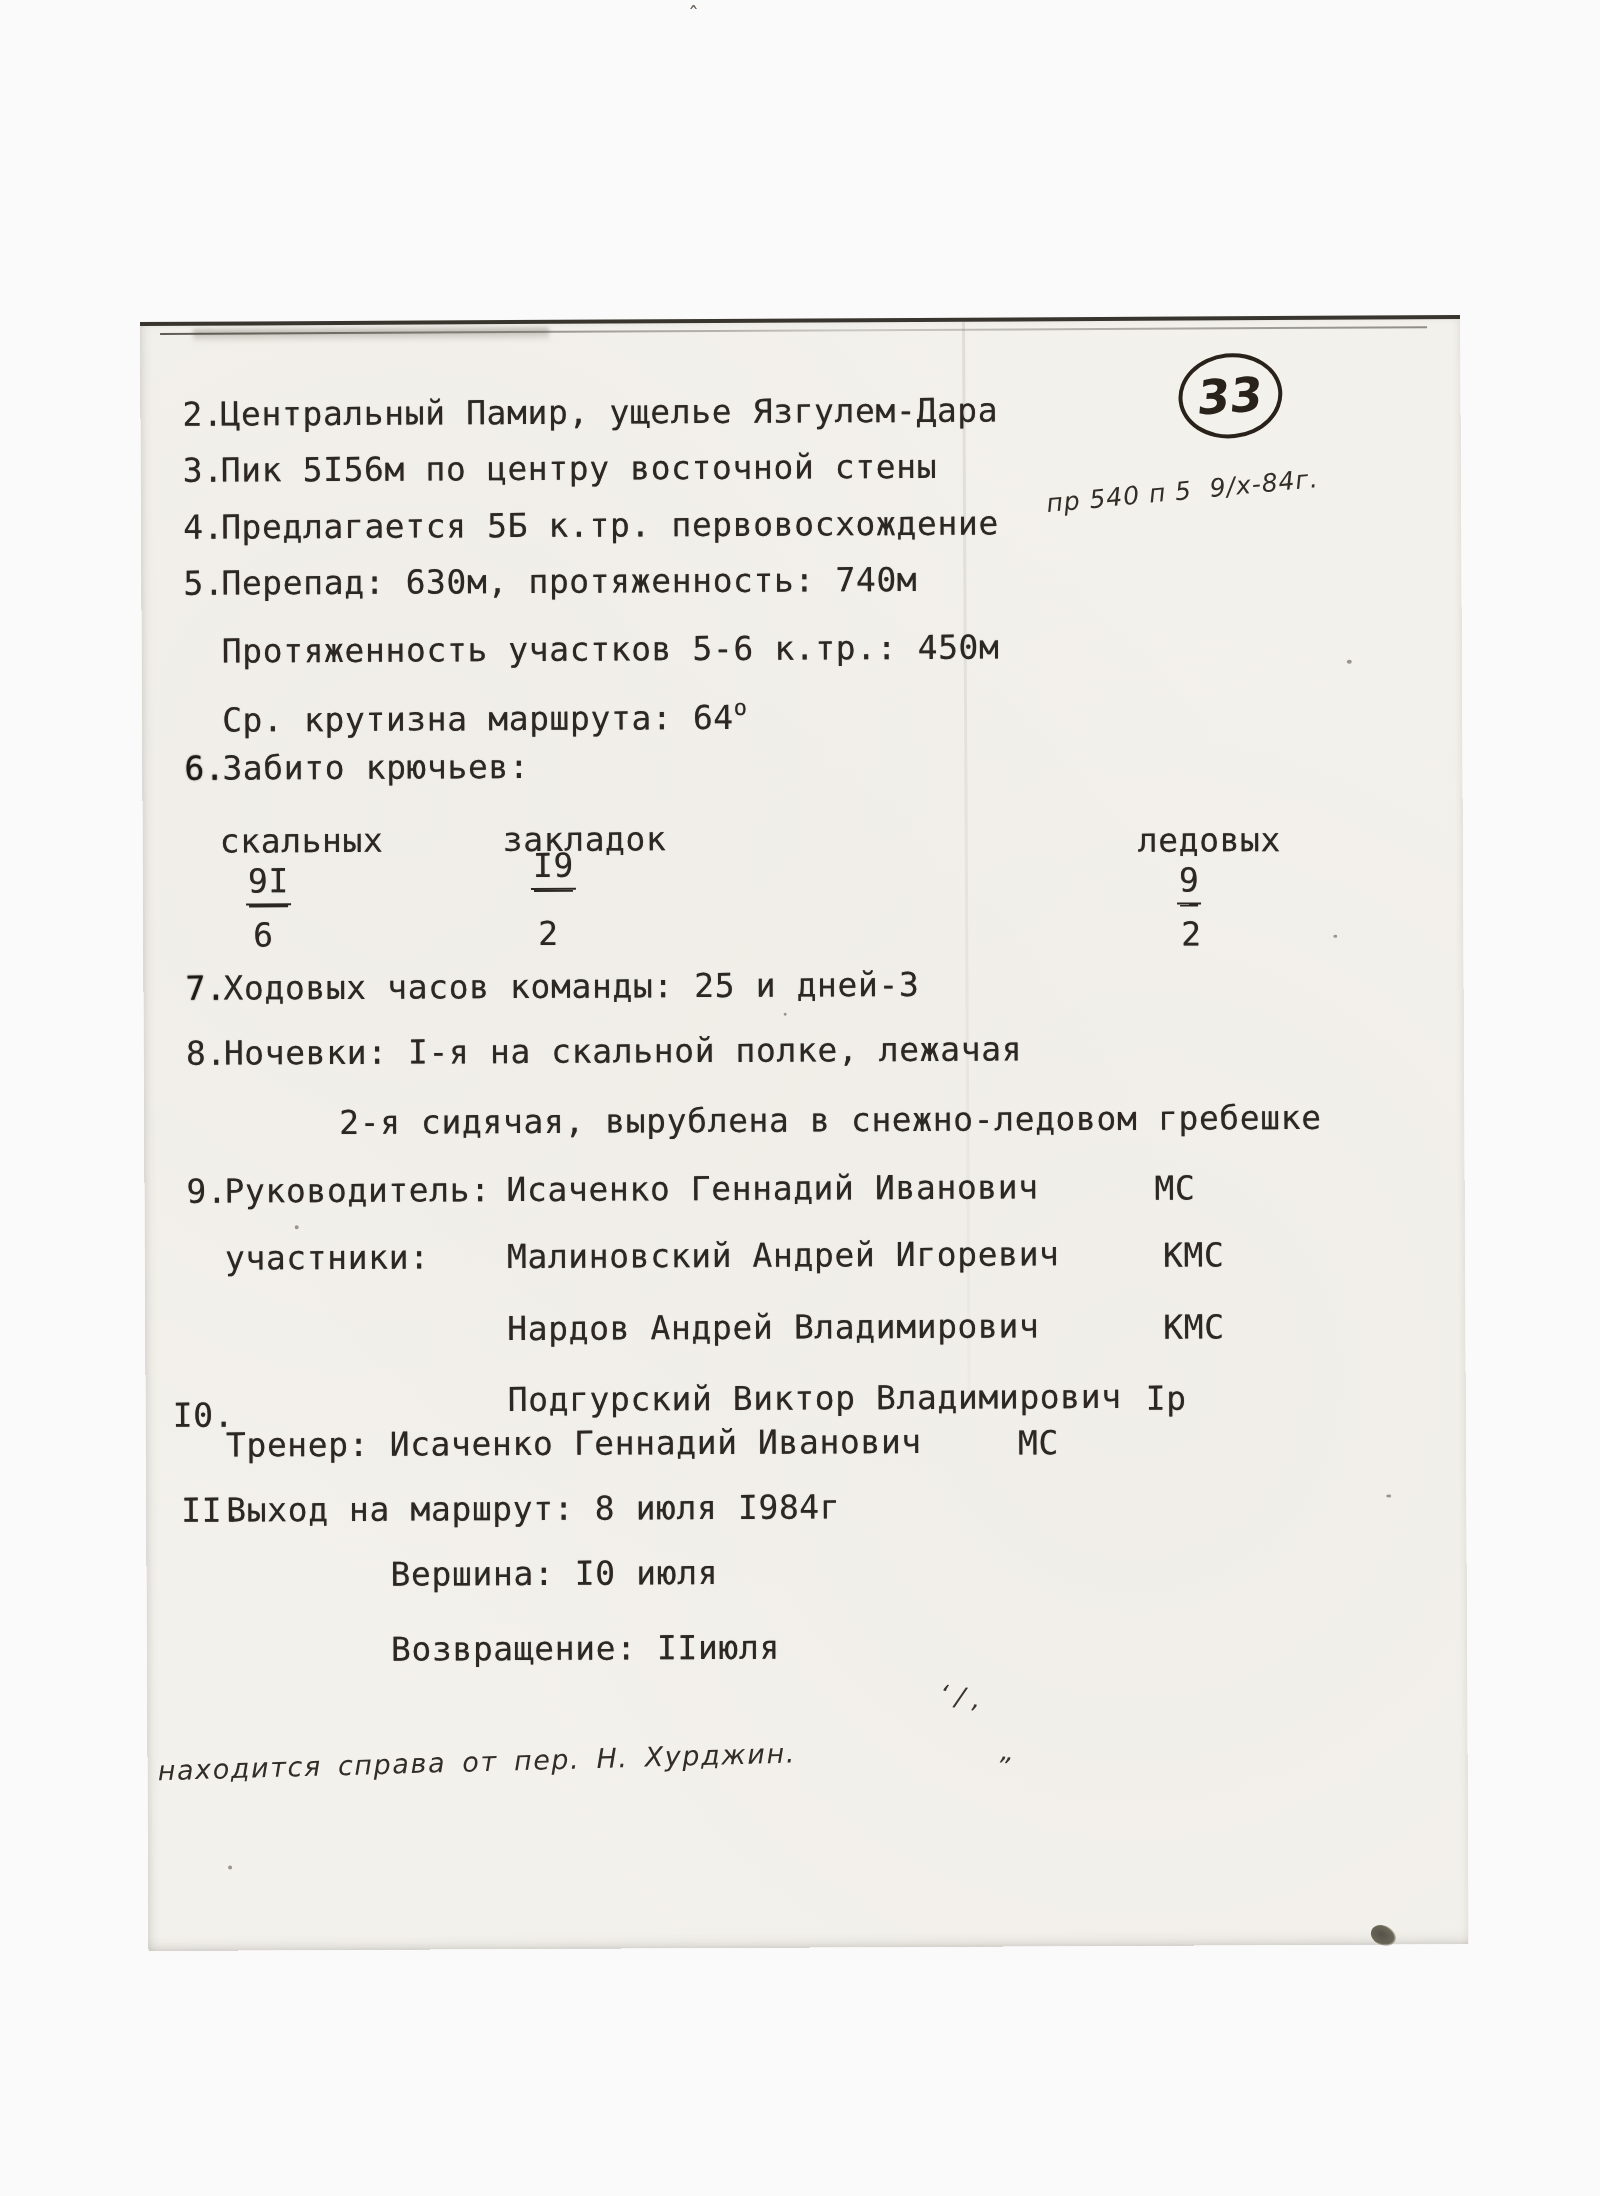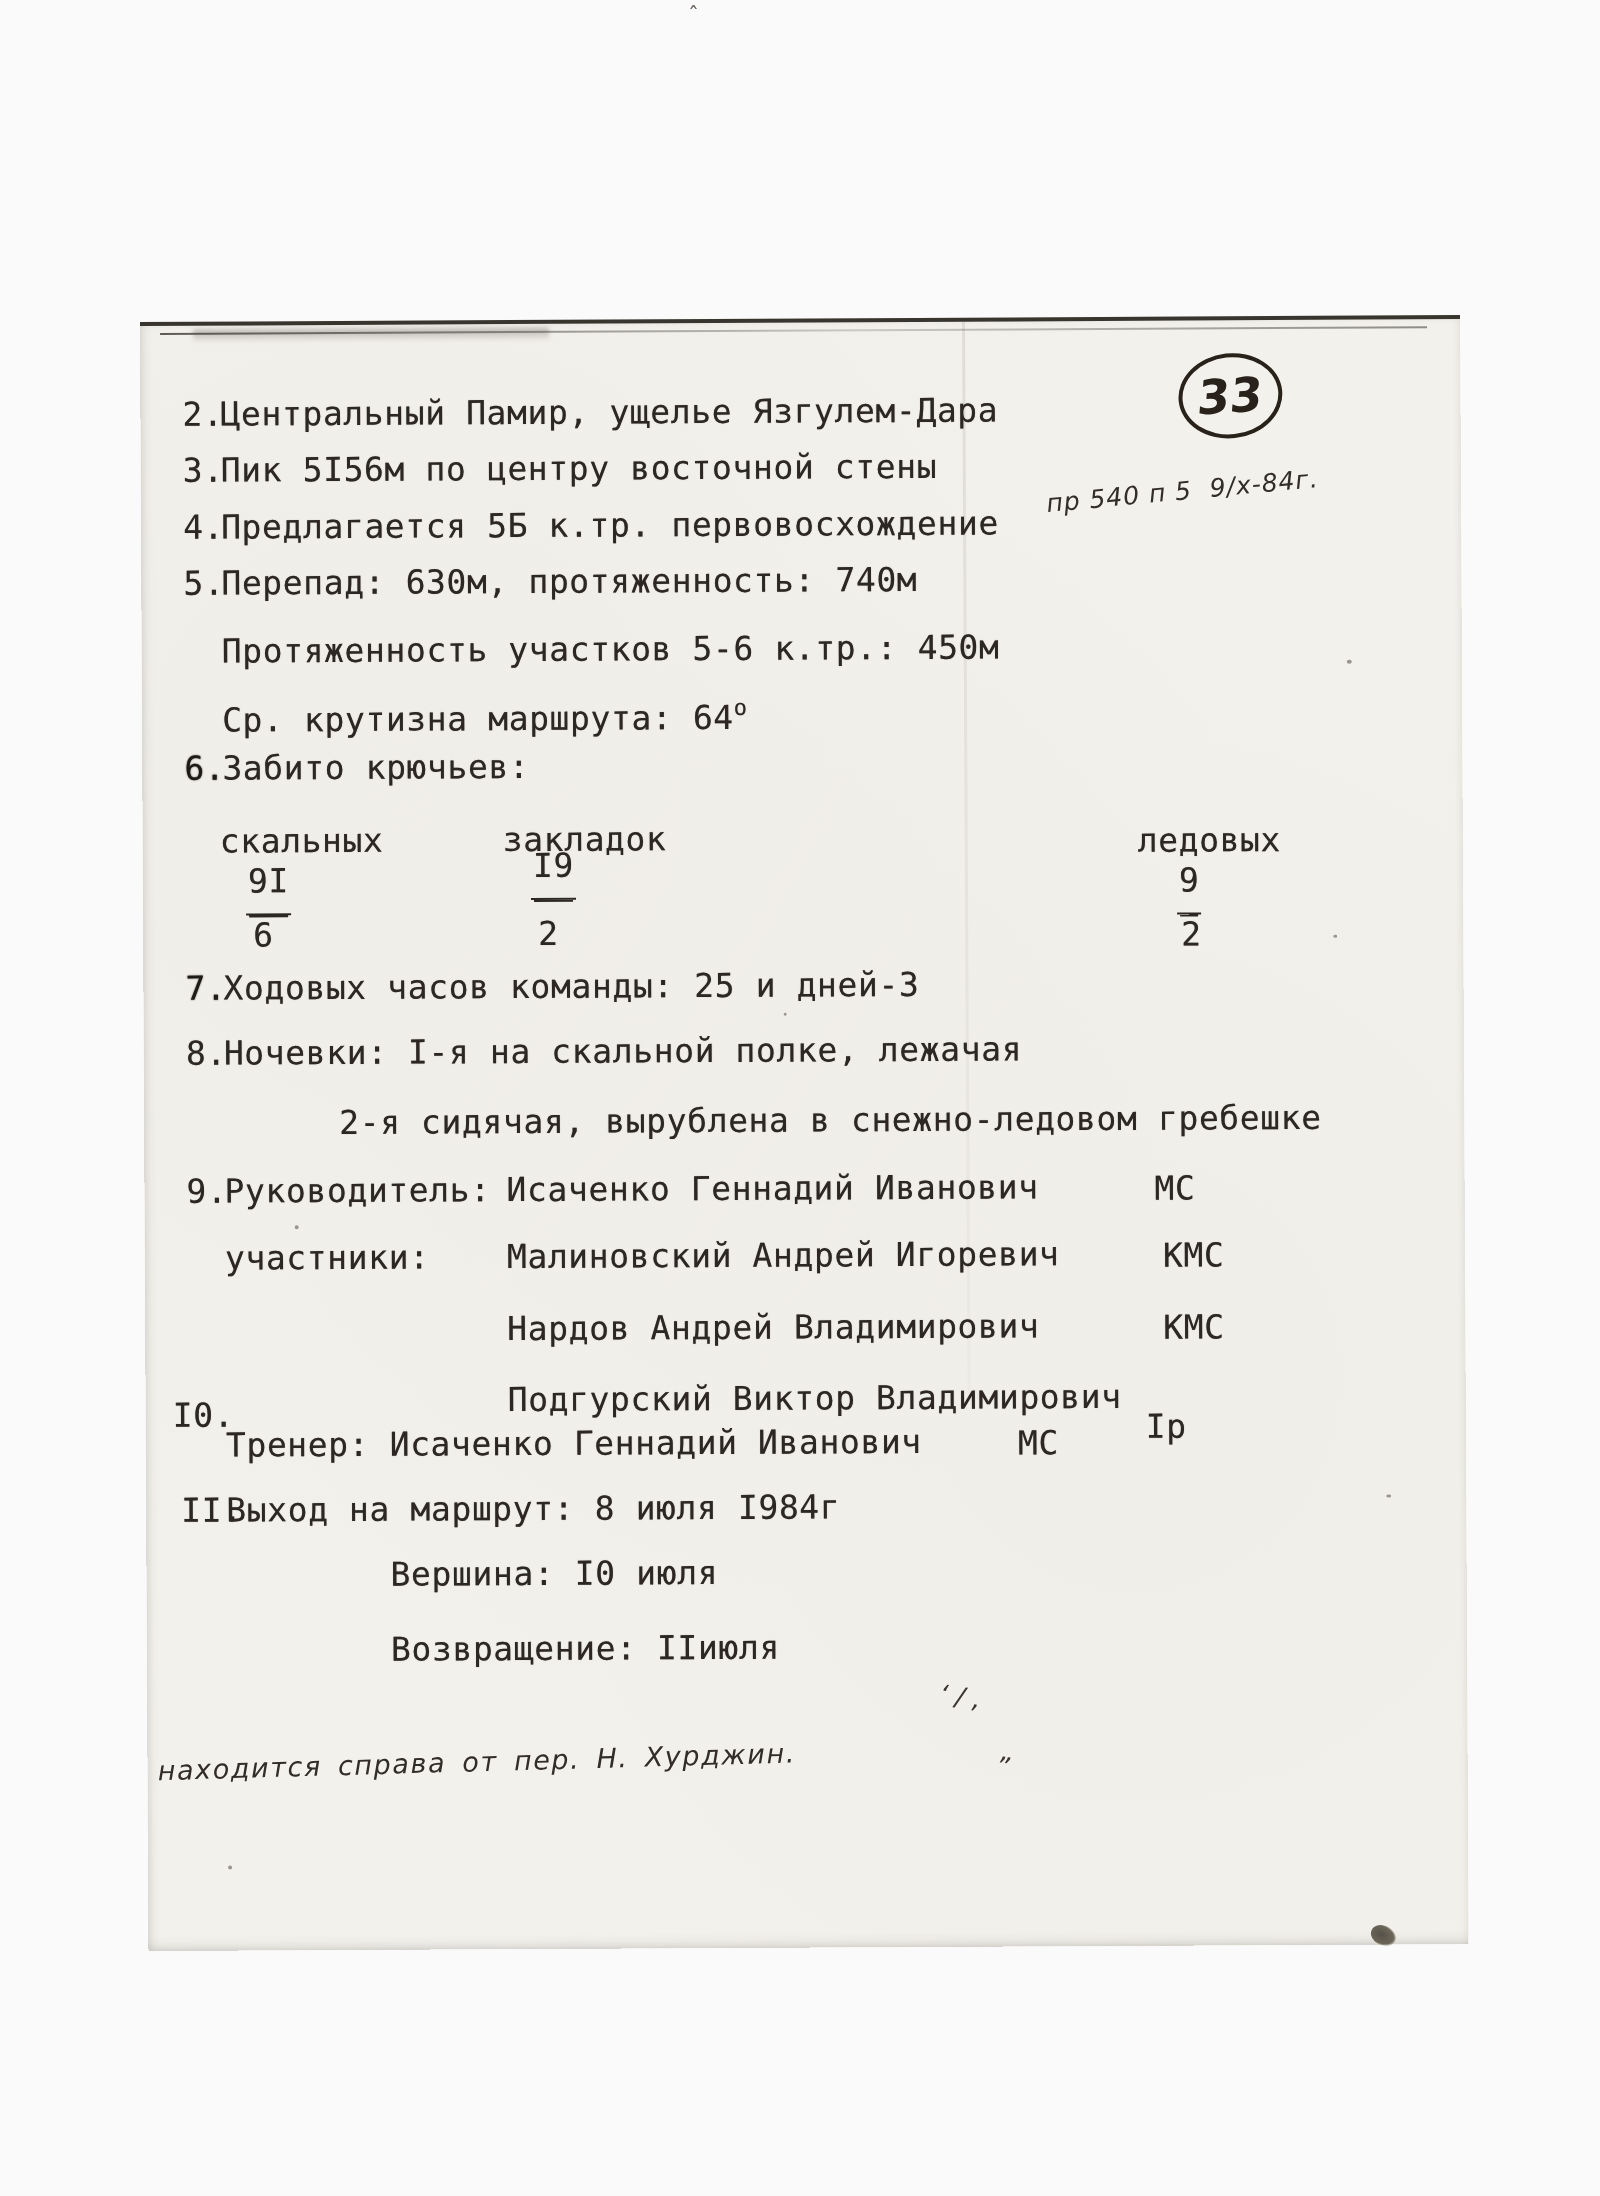--- a/index.html
+++ b/index.html
@@ -38,21 +38,21 @@
     position:absolute;
     font-family:"DejaVu Sans Mono","Liberation Mono",monospace;
     font-size:33px;line-height:1.1;color:#2c2722;
     letter-spacing:0.6px;white-space:pre;
     text-shadow:0 0 0.8px rgba(44,39,34,0.55);
   }
   .heavy{color:#1e1a16;text-shadow:0 0 1.6px rgba(30,26,22,0.9);}
   .frac-top{
     border-bottom:2px solid #2c2722;
     box-shadow:0 5px 0 -3px #2c2722;
-    padding:0 2px 13px 2px;
+    padding:0 2px 3px 2px;
   }
   sup.deg{font-size:22px;vertical-align:14px;letter-spacing:0;}
   
   .hand{
     position:absolute;
     font-family:"DejaVu Sans","Liberation Sans",sans-serif;
     font-style:italic;color:#332d27;white-space:pre;
   }
   .annot{font-size:25px;letter-spacing:1px;transform:rotate(-5deg);}
   .bottomnote{font-size:27px;letter-spacing:1.6px;word-spacing:6px;transform:rotate(-1.3deg);}
@@ -138,21 +138,21 @@
     <span class="typed" style="left:1010px;top:850px">МС</span>
 
     <span class="typed" style="left:80px;top:915px">участники:</span>
     <span class="typed" style="left:362px;top:915px">Малиновский Андрей Игоревич</span>
     <span class="typed" style="left:1018px;top:917px">КМС</span>
 
     <span class="typed" style="left:362px;top:987px">Нардов Андрей Владимирович</span>
     <span class="typed" style="left:1018px;top:989px">КМС</span>
 
     <span class="typed" style="left:362px;top:1058px">Подгурский Виктор Владимирович</span>
-    <span class="typed" style="left:1000px;top:1088px">Iр</span>
+    <span class="typed" style="left:1000px;top:1060px">Iр</span>
 
     <span class="typed" style="left:27px;top:1072px">I0.</span>
     <span class="typed" style="left:80px;top:1102px">Тренер: Исаченко Геннадий Иванович</span>
     <span class="typed" style="left:872px;top:1104px">МС</span>
 
     <span class="typed" style="left:35px;top:1167px">II.</span>
     <span class="typed" style="left:80px;top:1167px">Выход на маршрут: 8 июля I984г</span>
     <span class="typed" style="left:244px;top:1232px">Вершина: I0 июля</span>
     <span class="typed" style="left:244px;top:1307px">Возвращение: IIиюля</span>
 

